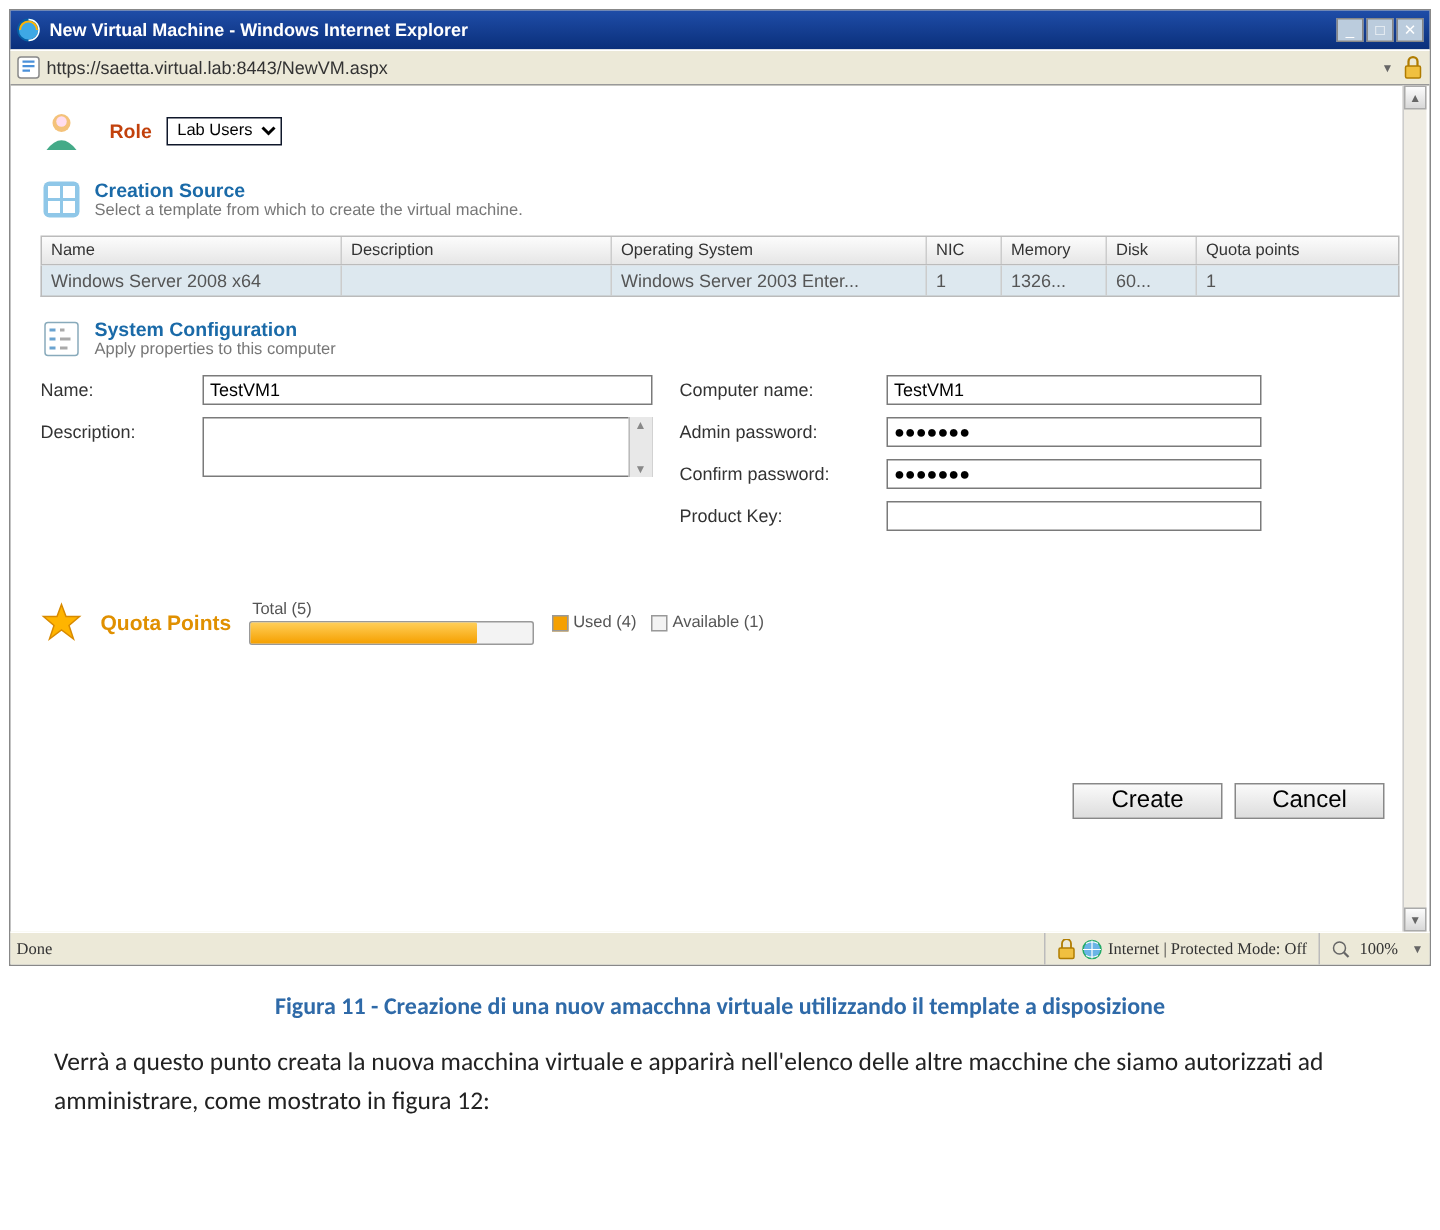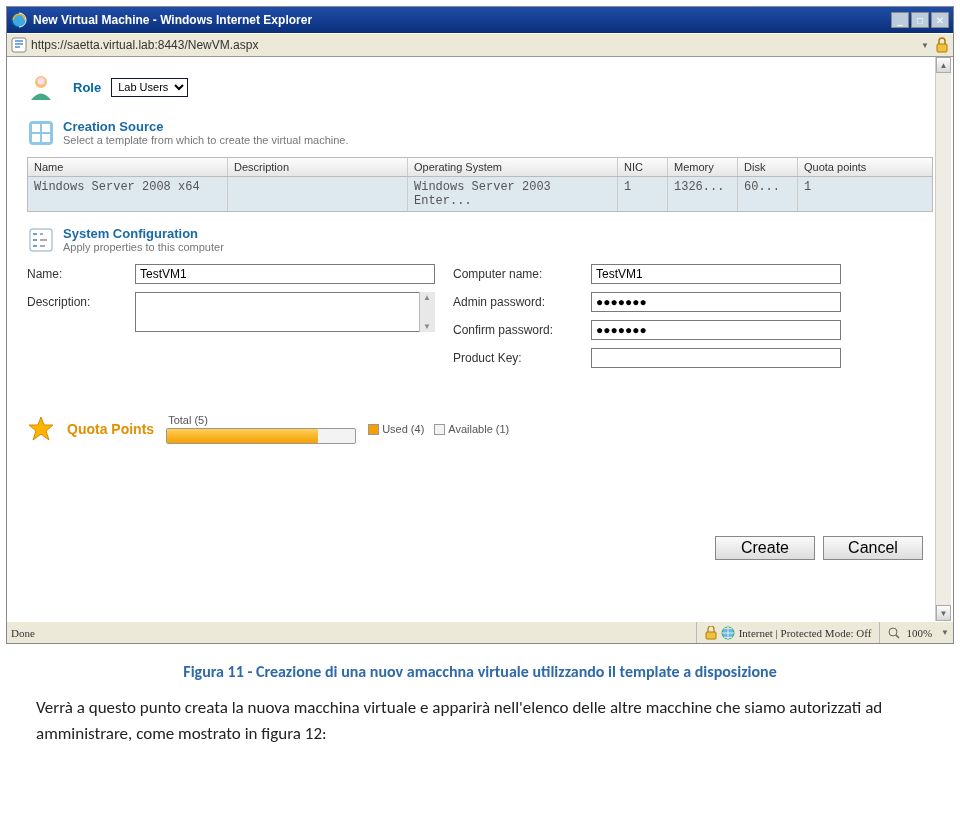--- a/index.html
+++ b/index.html
@@ -14,27 +14,27 @@
   .fav-icon { width: 16px; height: 16px; margin-right: 4px; }
   .addr-text { flex: 1; font-size: 12px; color: #333; }
   .addr-right { display: flex; gap: 6px; align-items: center; }
   .lock-icon { width: 14px; height: 16px; }
   .content { padding: 16px 20px 2px 20px; min-height: 564px; position: relative; }
   .section-row { display: flex; align-items: flex-start; margin-bottom: 10px; }
   .section-icon { width: 28px; height: 28px; margin-right: 8px; flex-shrink: 0; }
   .section-title { color: #1a6aa8; font-weight: bold; font-size: 13px; }
   .section-sub { color: #777; font-size: 11px; }
   .role-line { display: flex; align-items: center; gap: 10px; margin-bottom: 18px; }
-  .role-label { font-weight: bold; font-size: 13px; color: #0369a1; }
+  .role-label { font-weight: bold; font-size: 13px; color: #c2410c; }
   .select { border: 1px solid #0f172a; background: #fff; font-size: 11px; padding: 1px 2px; height: 19px; }
   .table-hdr { display: flex; background: linear-gradient(#fcfcfc,#e6e6e6); border: 1px solid #bbb; }
   .th { padding: 3px 6px; border-right: 1px solid #ccc; color: #333; font-size: 11px; }
   .th:last-child { border-right: none; }
   .table-row { display: flex; background: #dde8ef; border: 1px solid #bbb; border-top: none; color: #555; }
-  .td { padding: 3px 6px; border-right: 1px solid #ccc; font-size: 12px; font-family: Liberation Mono, monospace; }
+  .td { padding: 3px 6px; border-right: 1px solid #ccc; font-size: 12px; }
   .td:last-child { border-right: none; }
   .col-name { width: 200px; }
   .col-desc { width: 180px; }
   .col-os  { width: 210px; }
   .col-nic { width: 50px; }
   .col-mem { width: 70px; }
   .col-disk{ width: 60px; }
   .col-qp  { width: 90px; }
   .form-grid { display: grid; grid-template-columns: 90px 300px 120px 250px; row-gap: 8px; column-gap: 18px; align-items: center; margin-top: 6px; }
   .fld-label { color: #333; font-size: 12px; }

